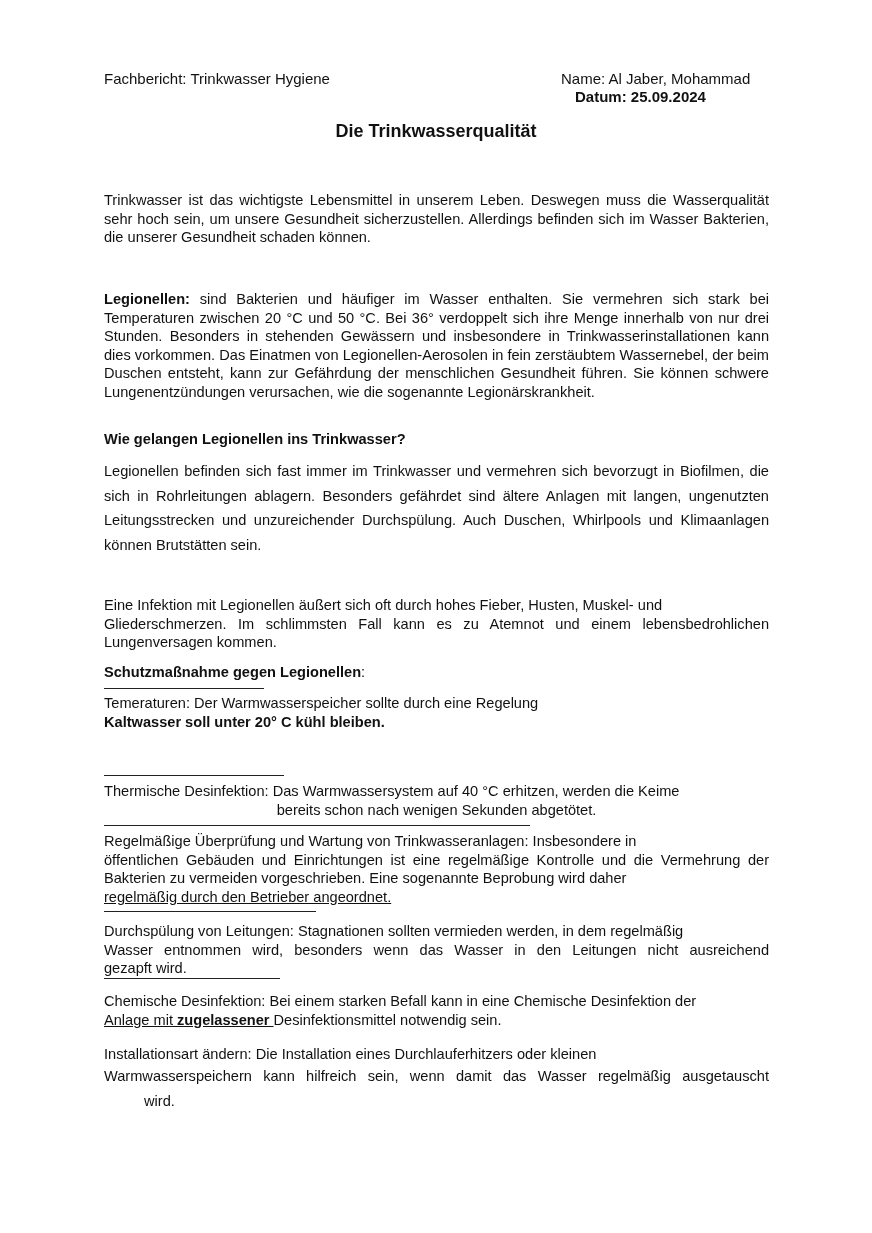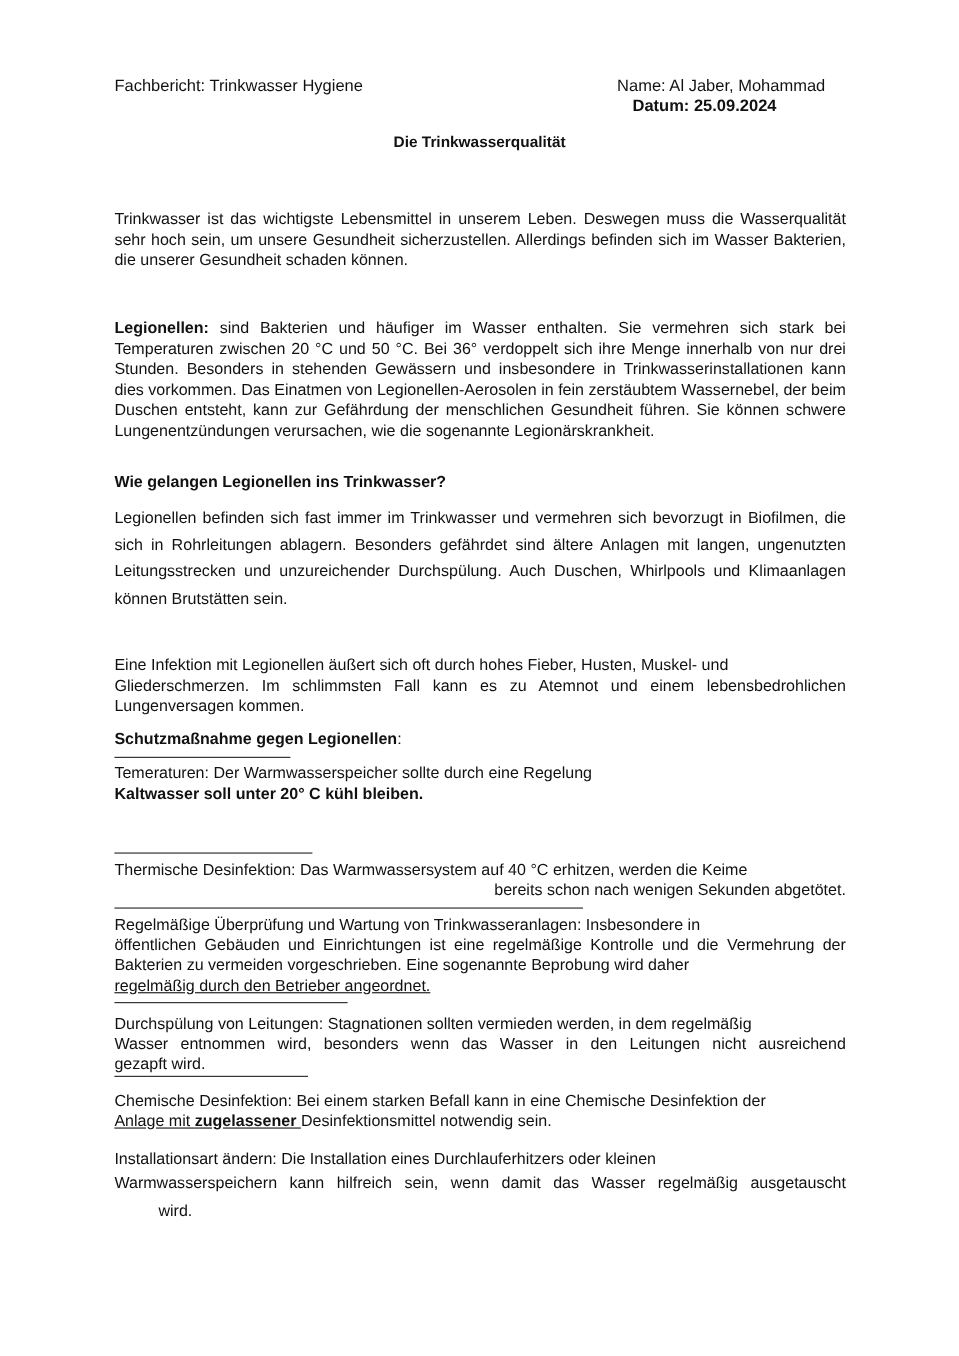--- a/index.html
+++ b/index.html
@@ -1,21 +1,21 @@
 <!DOCTYPE html>
 <html><head>
 <meta charset="utf-8">
 <style>
   html, body { margin: 0; padding: 0; background: #ffffff; }
   body { width: 872px; height: 1233px; position: relative; overflow: hidden;
          font-family: "Liberation Sans", sans-serif; color: #111; }
   .page { position: absolute; left: 0; top: 0; width: 869px; height: 1233px; }
   .abs { position: absolute; }
   .hdr { font-size: 15px; line-height: 18px; white-space: nowrap; }
-  .title { font-size: 14px; font-weight: bold; left: 0; width: 872px; text-align: center; top: 121px; }
+  .title { font-size: 18px; font-weight: bold; left: 0; width: 872px; text-align: center; top: 121px; }
   .p { left: 104px; width: 665px; font-size: 14.6px; line-height: 18.6px; text-align: justify; }
   .p.wide { line-height: 24.5px; }
   .h { left: 104px; font-size: 14.6px; font-weight: bold; line-height: 18px; white-space: nowrap; }
   .rule { position: absolute; left: 104px; height: 1px; background: #222; }
   .u { text-decoration: underline; }
   b { font-weight: bold; }
   .line { display: block; }
   .jl { display: block; text-align: justify; text-align-last: justify; }
 </style>
 </head>
@@ -49,21 +49,21 @@
   <div class="rule" style="top:688px; width:160px;"></div>
 
   <div class="abs p" style="top:694px;">
     <span class="line" style="text-align:left;">Temeraturen: Der Warmwasserspeicher sollte durch eine Regelung</span>
     <span class="line" style="text-align:left;font-weight:bold;">Kaltwasser soll unter 20° C kühl bleiben.</span>
   </div>
   <div class="rule" style="top:775px; width:180px;"></div>
 
   <div class="abs p" style="top:782px;">
     <span class="line" style="text-align:left;">Thermische Desinfektion: Das Warmwassersystem auf 40 °C erhitzen, werden die Keime</span>
-    <span class="line" style="text-align:right;">bereits schon nach wenigen Sekunden abgetötet.</span>
+    <span class="line" style="text-align:center;">bereits schon nach wenigen Sekunden abgetötet.</span>
   </div>
   <div class="rule" style="top:825px; width:426px;"></div>
 
   <div class="abs p" style="top:832px;">
     <span class="line" style="text-align:left;">Regelmäßige Überprüfung und Wartung von Trinkwasseranlagen: Insbesondere in</span>
     <span>öffentlichen Gebäuden und Einrichtungen ist eine regelmäßige Kontrolle und die Vermehrung der Bakterien zu vermeiden vorgeschrieben. Eine sogenannte Beprobung wird daher</span>
     <span class="line u" style="text-align:left;">regelmäßig durch den Betrieber angeordnet.</span>
   </div>
   <div class="rule" style="top:911px; width:212px;"></div>
 

